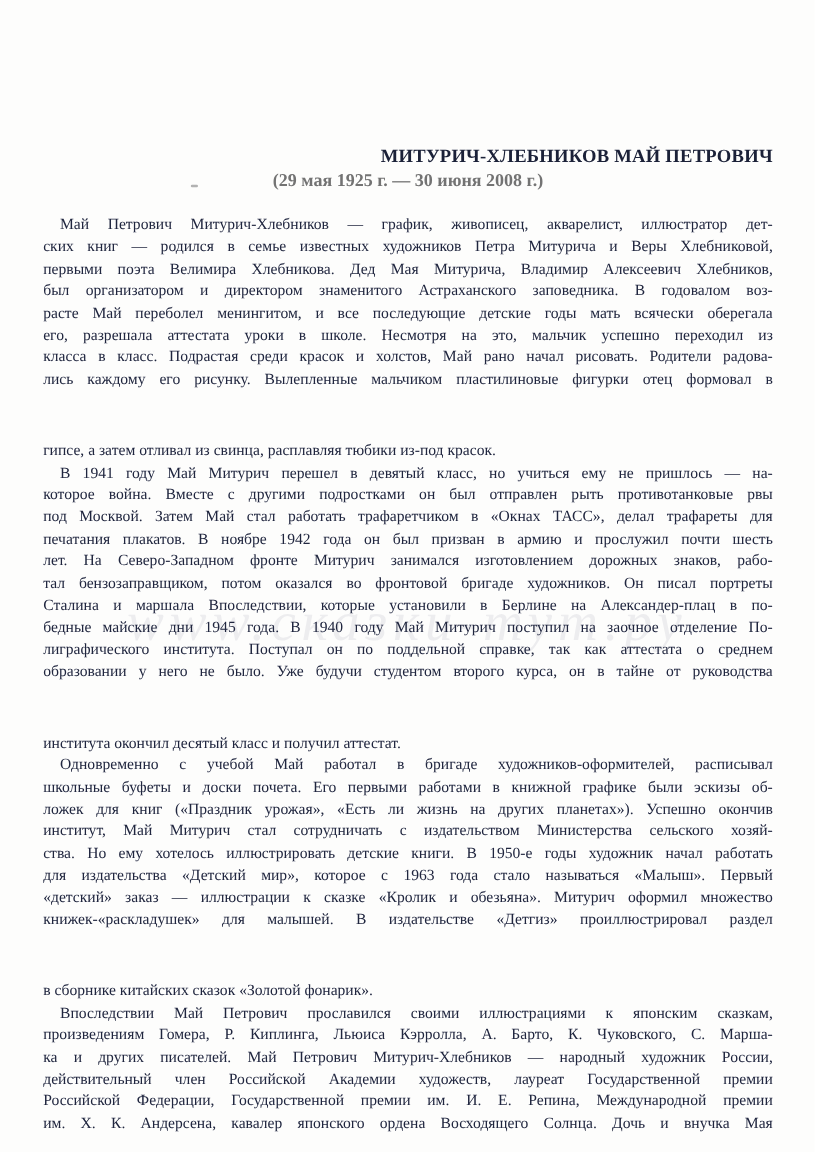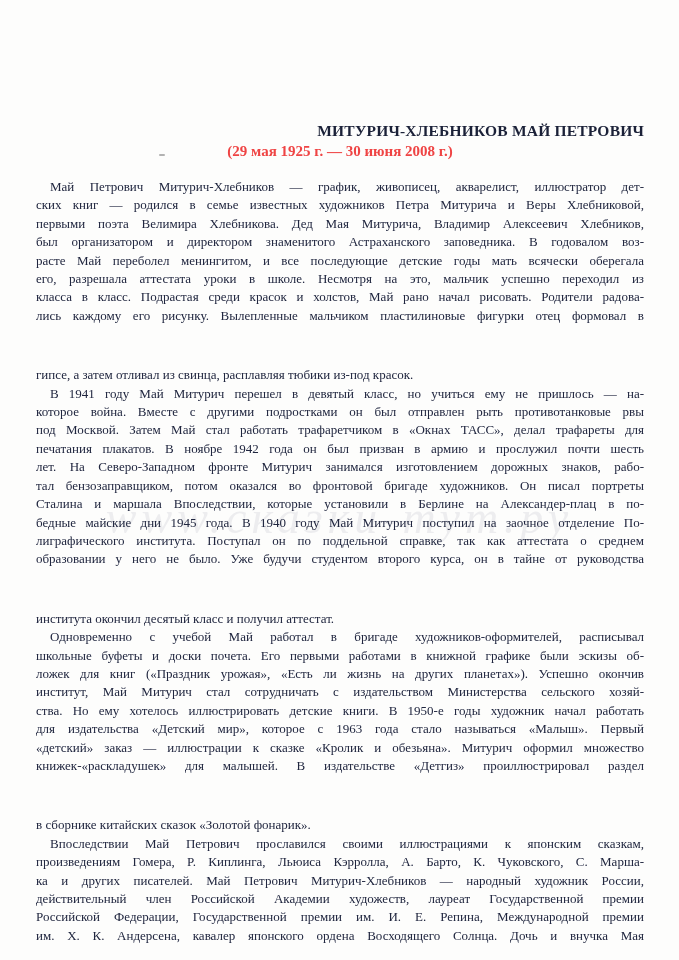--- a/index.html
+++ b/index.html
@@ -28,21 +28,21 @@
     font-size: 15.5px;
     line-height: 20px;
     letter-spacing: 0.2px;
     color: #1b2138;
   }
   .subtitle {
     text-align: center;
     font-weight: bold;
     font-size: 15px;
     line-height: 20px;
-    color: #ef4444;
+    color: #737373;
     margin-bottom: 17px;
   }
   .paragraphs { }
   .para {
     margin: 0;
     padding: 0;
   }
   .line {
     font-size: 13px;
     line-height: 18.4px;

